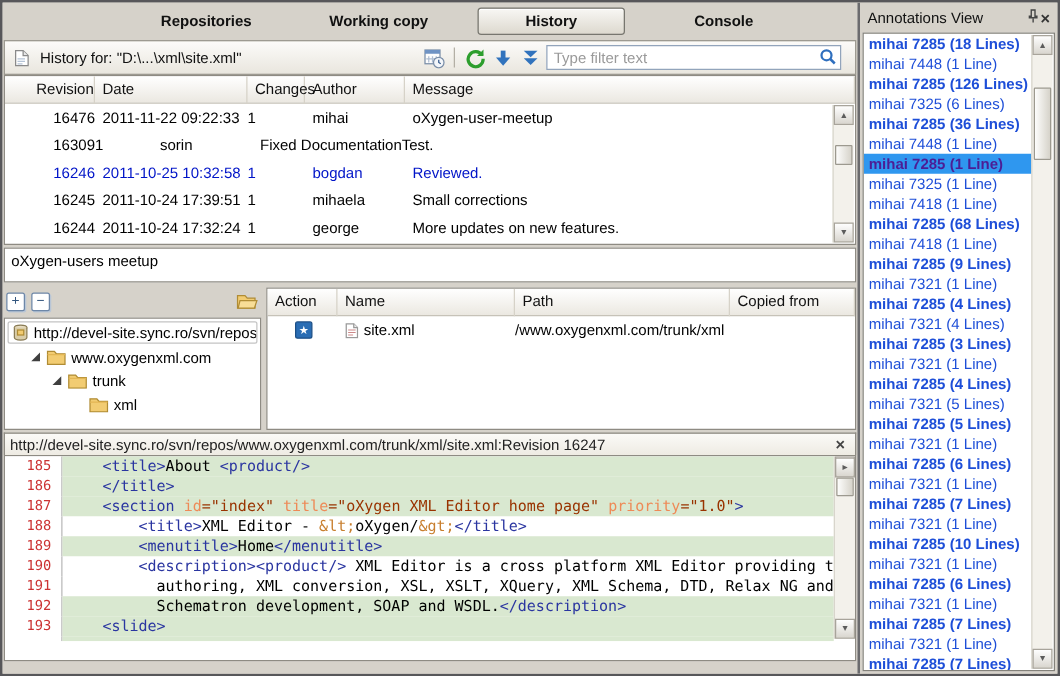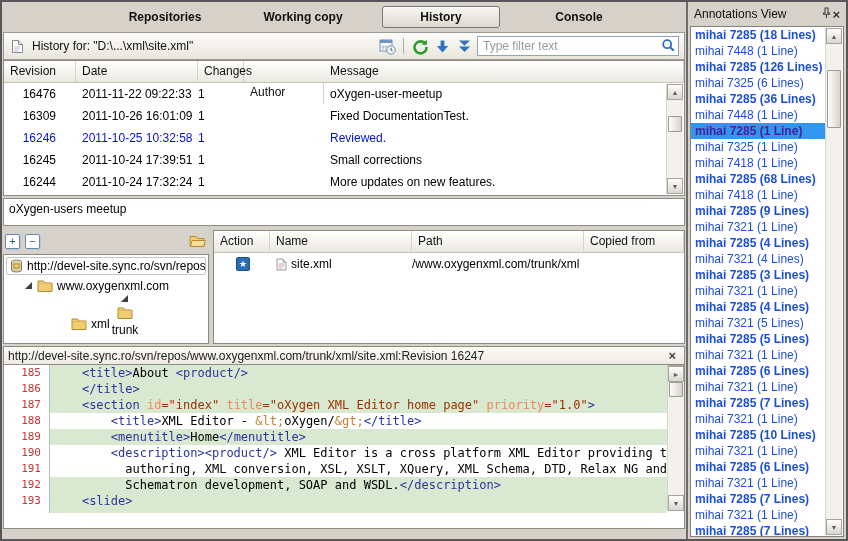--- a/index.html
+++ b/index.html
@@ -15,35 +15,35 @@
          font-size:12px; font-weight:bold; color:#111; cursor:default; }
   .tab.sel { border:1px solid #77766f; border-radius:3px; background:linear-gradient(#f8f7f4,#ddd9cf); box-shadow:inset 0 1px 0 #fff; }
 
   
   .histbar { height:28px; flex:none; margin:0 1px; border:1px solid #9d9a91; background:linear-gradient(#fcfbf9,#e9e6de);
              display:flex; align-items:center; padding:0 4px; gap:4px; }
   .histbar .lbl { font-size:12px; color:#111; margin-left:2px; }
   .icon16 { width:18px; height:18px; display:flex; align-items:center; justify-content:center; flex:none; }
   .sep { width:1px; height:16px; background:#b3afa5; margin:0 3px; flex:none; }
   .spacer { flex:1; }
-  .filterwrap { position:relative; width:202px; height:20px; flex:none; margin-right:1px; }
+  .filterwrap { position:relative; width:236px; height:20px; flex:none; margin-right:7px; }
   .filterwrap input { width:100%; height:20px; border:1px solid #92a4bb; font-size:12px; padding:0 22px 0 5px; color:#333; outline:none; }
   .filterwrap input::placeholder { color:#9a9a9a; }
   .filterwrap .mag { position:absolute; right:3px; top:2px; }
 
   
   .histtable { height:136px; flex:none; margin:0 1px; border:1px solid #8e8b83; background:#fff; position:relative; overflow:hidden; }
   .thead { height:22px; display:flex; background:linear-gradient(#ffffff,#ebe8e1); border-bottom:1px solid #c6c2b8; }
   .th { font-size:12px; color:#111; padding:3px 0 0 6px; border-right:1px solid #d6d2c8; height:22px; }
   .trow { height:22px; display:flex; font-size:12px; color:#000; }
   .cell { padding-top:4px; overflow:hidden; white-space:nowrap; }
-  .c-rev  { width:72px;  text-align:right; padding-right:20px; flex:none; }
+  .c-rev  { width:72px;  text-align:right; padding-right:0; flex:none; }
   .c-date { width:122px; padding-left:6px; flex:none; }
   .c-chg  { width:46px;  text-align:left; padding-right:10px; flex:none; }
-  .c-auth { width:80px;  padding-left:6px; flex:none;margin-top:21px; }
+  .c-auth { width:80px;  padding-left:6px; flex:none; }
   .c-msg  { flex:1; padding-left:6px; }
   .linkrow .cell { color:#0014c8; }
 
   
   .vs { position:absolute; width:17px; right:0; background:#f3f1eb; border-left:1px solid #d8d5cc; }
   .sbtn { position:absolute; left:0; width:16px; height:16px; border:1px solid #a8a49b; background:linear-gradient(#fefefe,#d9d6cf);
           font-size:7px; color:#5c5c5c; display:flex; align-items:center; justify-content:center; }
   .vthumb { position:absolute; left:1px; width:14px; border:1px solid #9c998f; background:linear-gradient(90deg,#fdfdfc,#d6d3ca); border-radius:1px; }
   .hs { height:17px; background:#f3f1eb; border-top:1px solid #cbc8bf; position:relative; flex:none; }
   .hthumb { position:absolute; top:1px; height:14px; border:1px solid #9c998f; background:linear-gradient(#fdfdfc,#d6d3ca); }
@@ -178,21 +178,20 @@
       <div>
           <div class="trow">
             <div class="cell c-rev">16476</div>
             <div class="cell c-date">2011-11-22 09:22:33</div>
             <div class="cell c-chg">1</div>
             <div class="cell c-auth">mihai</div>
             <div class="cell c-msg">oXygen-user-meetup</div>
           </div>
           <div class="trow">
             <div class="cell c-rev">16309</div>
-            <div class="cell c-date">2011-10-26 16:01:09</div>
             <div class="cell c-chg">1</div>
             <div class="cell c-auth">sorin</div>
             <div class="cell c-msg">Fixed DocumentationTest.</div>
           </div>
           <div class="trow linkrow">
             <div class="cell c-rev">16246</div>
             <div class="cell c-date">2011-10-25 10:32:58</div>
             <div class="cell c-chg">1</div>
             <div class="cell c-auth">bogdan</div>
             <div class="cell c-msg">Reviewed.</div>
@@ -249,21 +248,21 @@
               <div class="tnode" style="padding-left: 21px;">
                 <span class="exp"></span>
                 <span class="icon16" style="width: 16px; height: 13px;">
                   <svg width="16" height="13" viewBox="0 0 16 13">
                     <path d="M1 2h5.5l1.6 2H15v8.5H1z" fill="#f2cc72" stroke="#b08c34"></path>
                     <path d="M1 4.6h14" stroke="#e3b654"></path>
                   </svg>
                 </span>
                 <span class="tlabel">www.oxygenxml.com</span>
               </div>
-              <div class="tnode" style="padding-left: 38px; flex-direction: column;">
+              <div class="tnode" style="padding-left: 38px;">
                 <span class="exp"></span>
                 <span class="icon16" style="width: 16px; height: 13px;">
                   <svg width="16" height="13" viewBox="0 0 16 13">
                     <path d="M1 2h5.5l1.6 2H15v8.5H1z" fill="#f2cc72" stroke="#b08c34"></path>
                     <path d="M1 4.6h14" stroke="#e3b654"></path>
                   </svg>
                 </span>
                 <span class="tlabel">trunk</span>
               </div>
               <div class="tnode" style="padding-left: 55px;">

